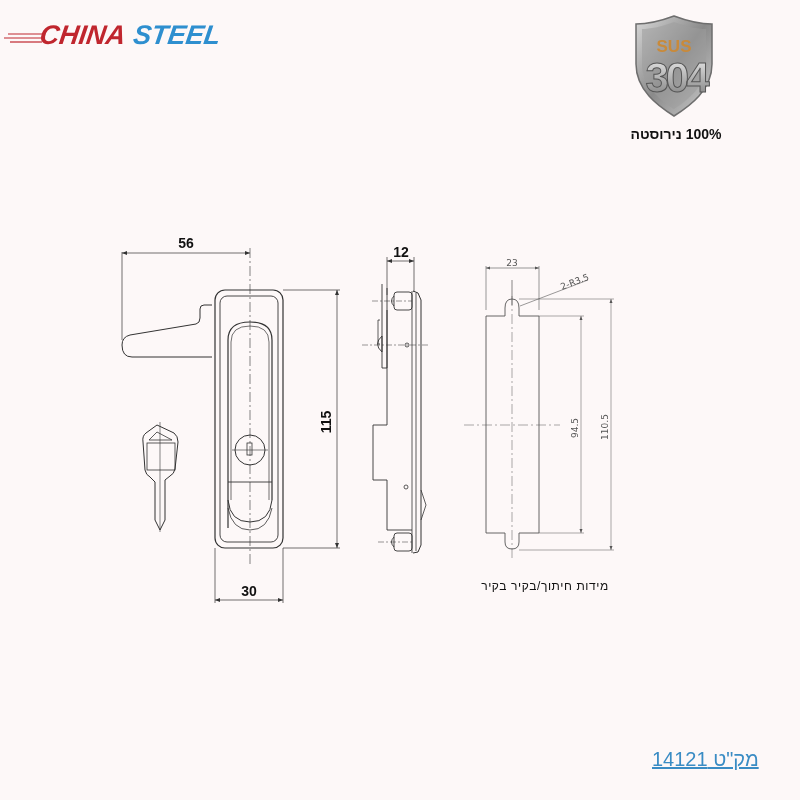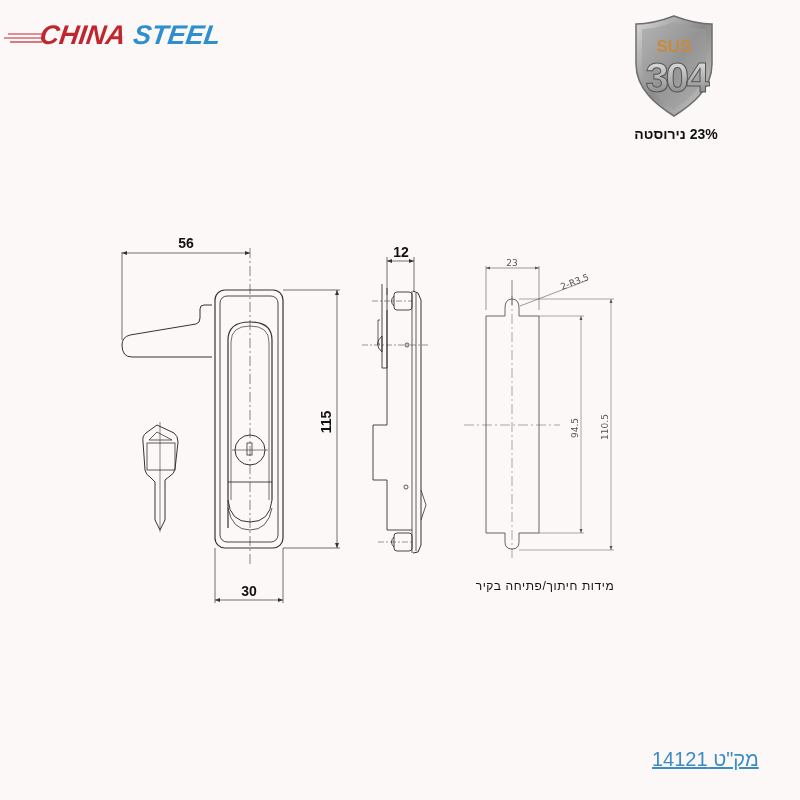--- a/index.html
+++ b/index.html
@@ -38,21 +38,21 @@
     <linearGradient id="numg" x1="0" y1="0" x2="0" y2="1">
       <stop offset="0" stop-color="#eeeeee"></stop>
       <stop offset="1" stop-color="#7a7a7a"></stop>
     </linearGradient>
   </defs>
   <path d="M46 2 C30 8 18 10 8 10 L8 50 C8 76 30 92 46 102 C62 92 84 76 84 50 L84 10 C74 10 62 8 46 2 Z" fill="url(#shieldg)" stroke="#6e6e6e" stroke-width="1.5"></path>
   <path d="M46 8 C32 13 22 15 14 15 L14 50 C14 72 32 86 46 95 C60 86 78 72 78 50 L78 15 C70 15 60 13 46 8 Z" fill="#9c9c9c" opacity="0.55"></path>
   <text x="46" y="38" text-anchor="middle" font-family="Liberation Sans, sans-serif" font-weight="bold" font-size="17" fill="#c98a3a">SUS</text>
   <text x="48" y="78" text-anchor="middle" font-family="Liberation Sans, sans-serif" font-weight="bold" font-size="42" fill="url(#numg)" stroke="#555" stroke-width="1" letter-spacing="-3">304</text>
 </svg>
-<div class="badge-caption">23% נירוסטה</div>
+<div class="badge-caption">100% נירוסטה</div>
 
 <svg class="drawing" width="800" height="800" viewBox="0 0 800 800" fill="none" stroke="#333" stroke-width="1">
 
   <g>
 
     <line x1="122" y1="252" x2="122" y2="340" stroke-width="0.7"></line>
     <line x1="122" y1="253" x2="250" y2="253" stroke-width="0.7"></line>
     <path d="M122 253 l5 -2 v4 z M250 253 l-5 -2 v4 z" fill="#333" stroke="none"></path>
     <text class="dim" x="186" y="248" text-anchor="middle" stroke="none">56</text>
 
@@ -151,15 +151,15 @@
     <text class="dim-small" x="0" y="0" text-anchor="middle" stroke="none" transform="translate(578 428) rotate(-90)">94.5</text>
 
     <line x1="519" y1="299" x2="614" y2="299" stroke-width="0.5"></line>
     <line x1="519" y1="550" x2="614" y2="550" stroke-width="0.5"></line>
     <line x1="611" y1="299" x2="611" y2="550" stroke-width="0.5"></line>
     <path d="M611 299 l-1.5 4 h3 z M611 550 l-1.5 -4 h3 z" fill="#555" stroke="none"></path>
     <text class="dim-small" x="0" y="0" text-anchor="middle" stroke="none" transform="translate(608 427) rotate(-90)">110.5</text>
   </g>
 </svg>
 
-<div class="cutout-caption">מידות חיתוך/פתיחה בקיר</div>
+<div class="cutout-caption">מידות חיתוך/בקיר בקיר</div>
 
 <a class="sku-link">מק"ט 14121</a>
 
 </body></html>

